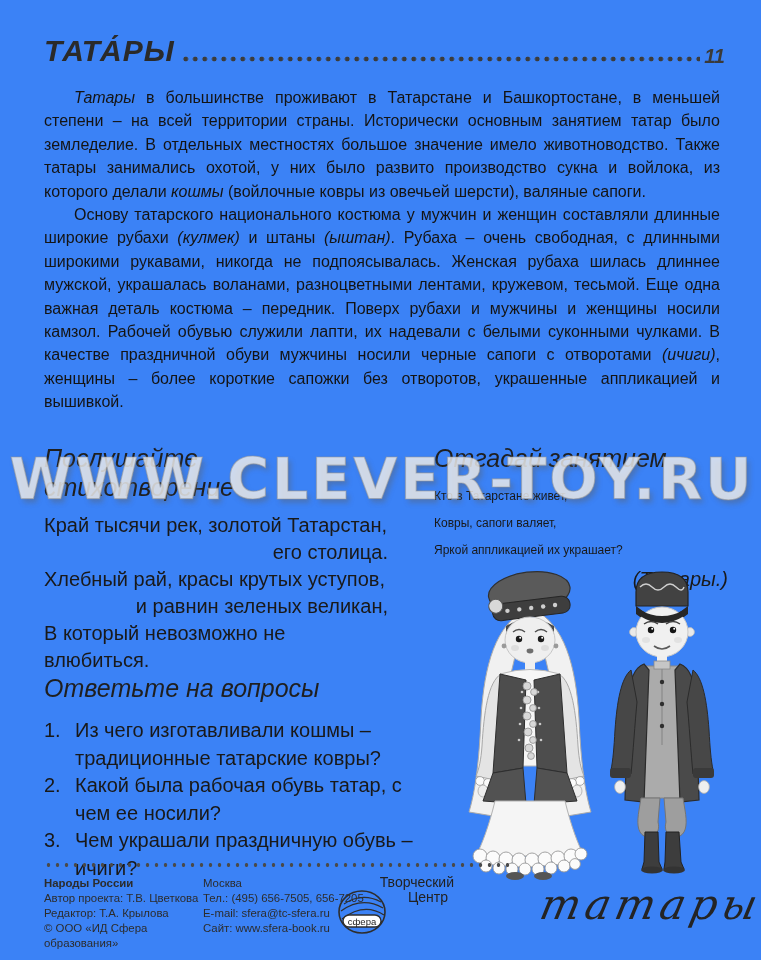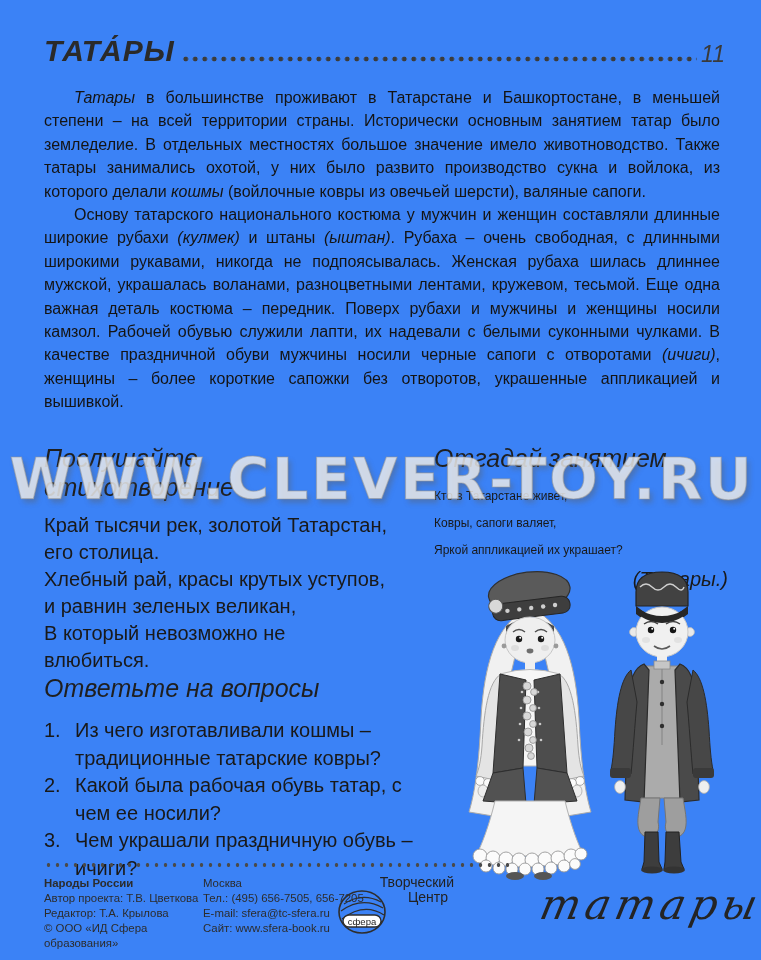--- a/index.html
+++ b/index.html
@@ -5,33 +5,33 @@
   html,body{margin:0;padding:0;background:#fff;}
   .page{position:relative;width:761px;height:960px;background:#3b82f6;overflow:hidden;
         font-family:"Liberation Sans",sans-serif;color:#1d1d1d;}
 
   
   .header{position:absolute;left:44px;right:36px;top:36px;display:flex;align-items:flex-end;}
   .title{font-size:30px;font-weight:bold;font-style:italic;letter-spacing:1px;color:#2a2a2a;line-height:1;white-space:nowrap;}
   .leader{flex:1;height:8px;margin:0 4px 3px 6px;
           background-image:radial-gradient(circle,#3c3c3c 2.1px,transparent 2.7px);
           background-size:9.5px 8px;background-repeat:repeat-x;background-position:0 100%;}
-  .pageno{font-size:23px;font-weight:normal;font-style:italic;color:#3a3a3a;line-height:1;}
+  .pageno{font-size:20px;font-weight:bold;font-style:italic;color:#3a3a3a;line-height:1;}
 
   
   .bodytext{position:absolute;left:44px;top:86px;width:676px;font-size:16px;line-height:23.4px;
             text-align:justify;color:#141414;}
   .bodytext p{margin:0;text-indent:30px;}
   .it{font-style:italic;}
 
   .section-heading{font-size:25px;font-weight:normal;font-style:italic;color:#1f1f1f;margin:0 0 10px 0;}
 
   .poem{position:absolute;left:44px;top:444px;width:346px;}
   .poem-line{font-size:20px;line-height:27px;color:#191919;}
-  .poem-line.r{text-align:left;padding-right:2px;}
+  .poem-line.r{text-align:right;padding-right:2px;}
 
   .riddle{position:absolute;left:434px;top:444px;width:294px;}
   .riddle-line{font-size:12px;line-height:27px;color:#191919;}
   .riddle-answer{text-align:right;font-style:italic;font-size:20px;line-height:30px;color:#191919;}
 
   .questions{position:absolute;left:44px;top:674px;width:372px;}
   .q-list{margin-top:14px;}
   .q-item{display:grid;grid-template-columns:31px 1fr;font-size:20px;line-height:27.5px;color:#191919;}
 
   .illustration{position:absolute;left:430px;top:560px;width:328px;height:322px;}

